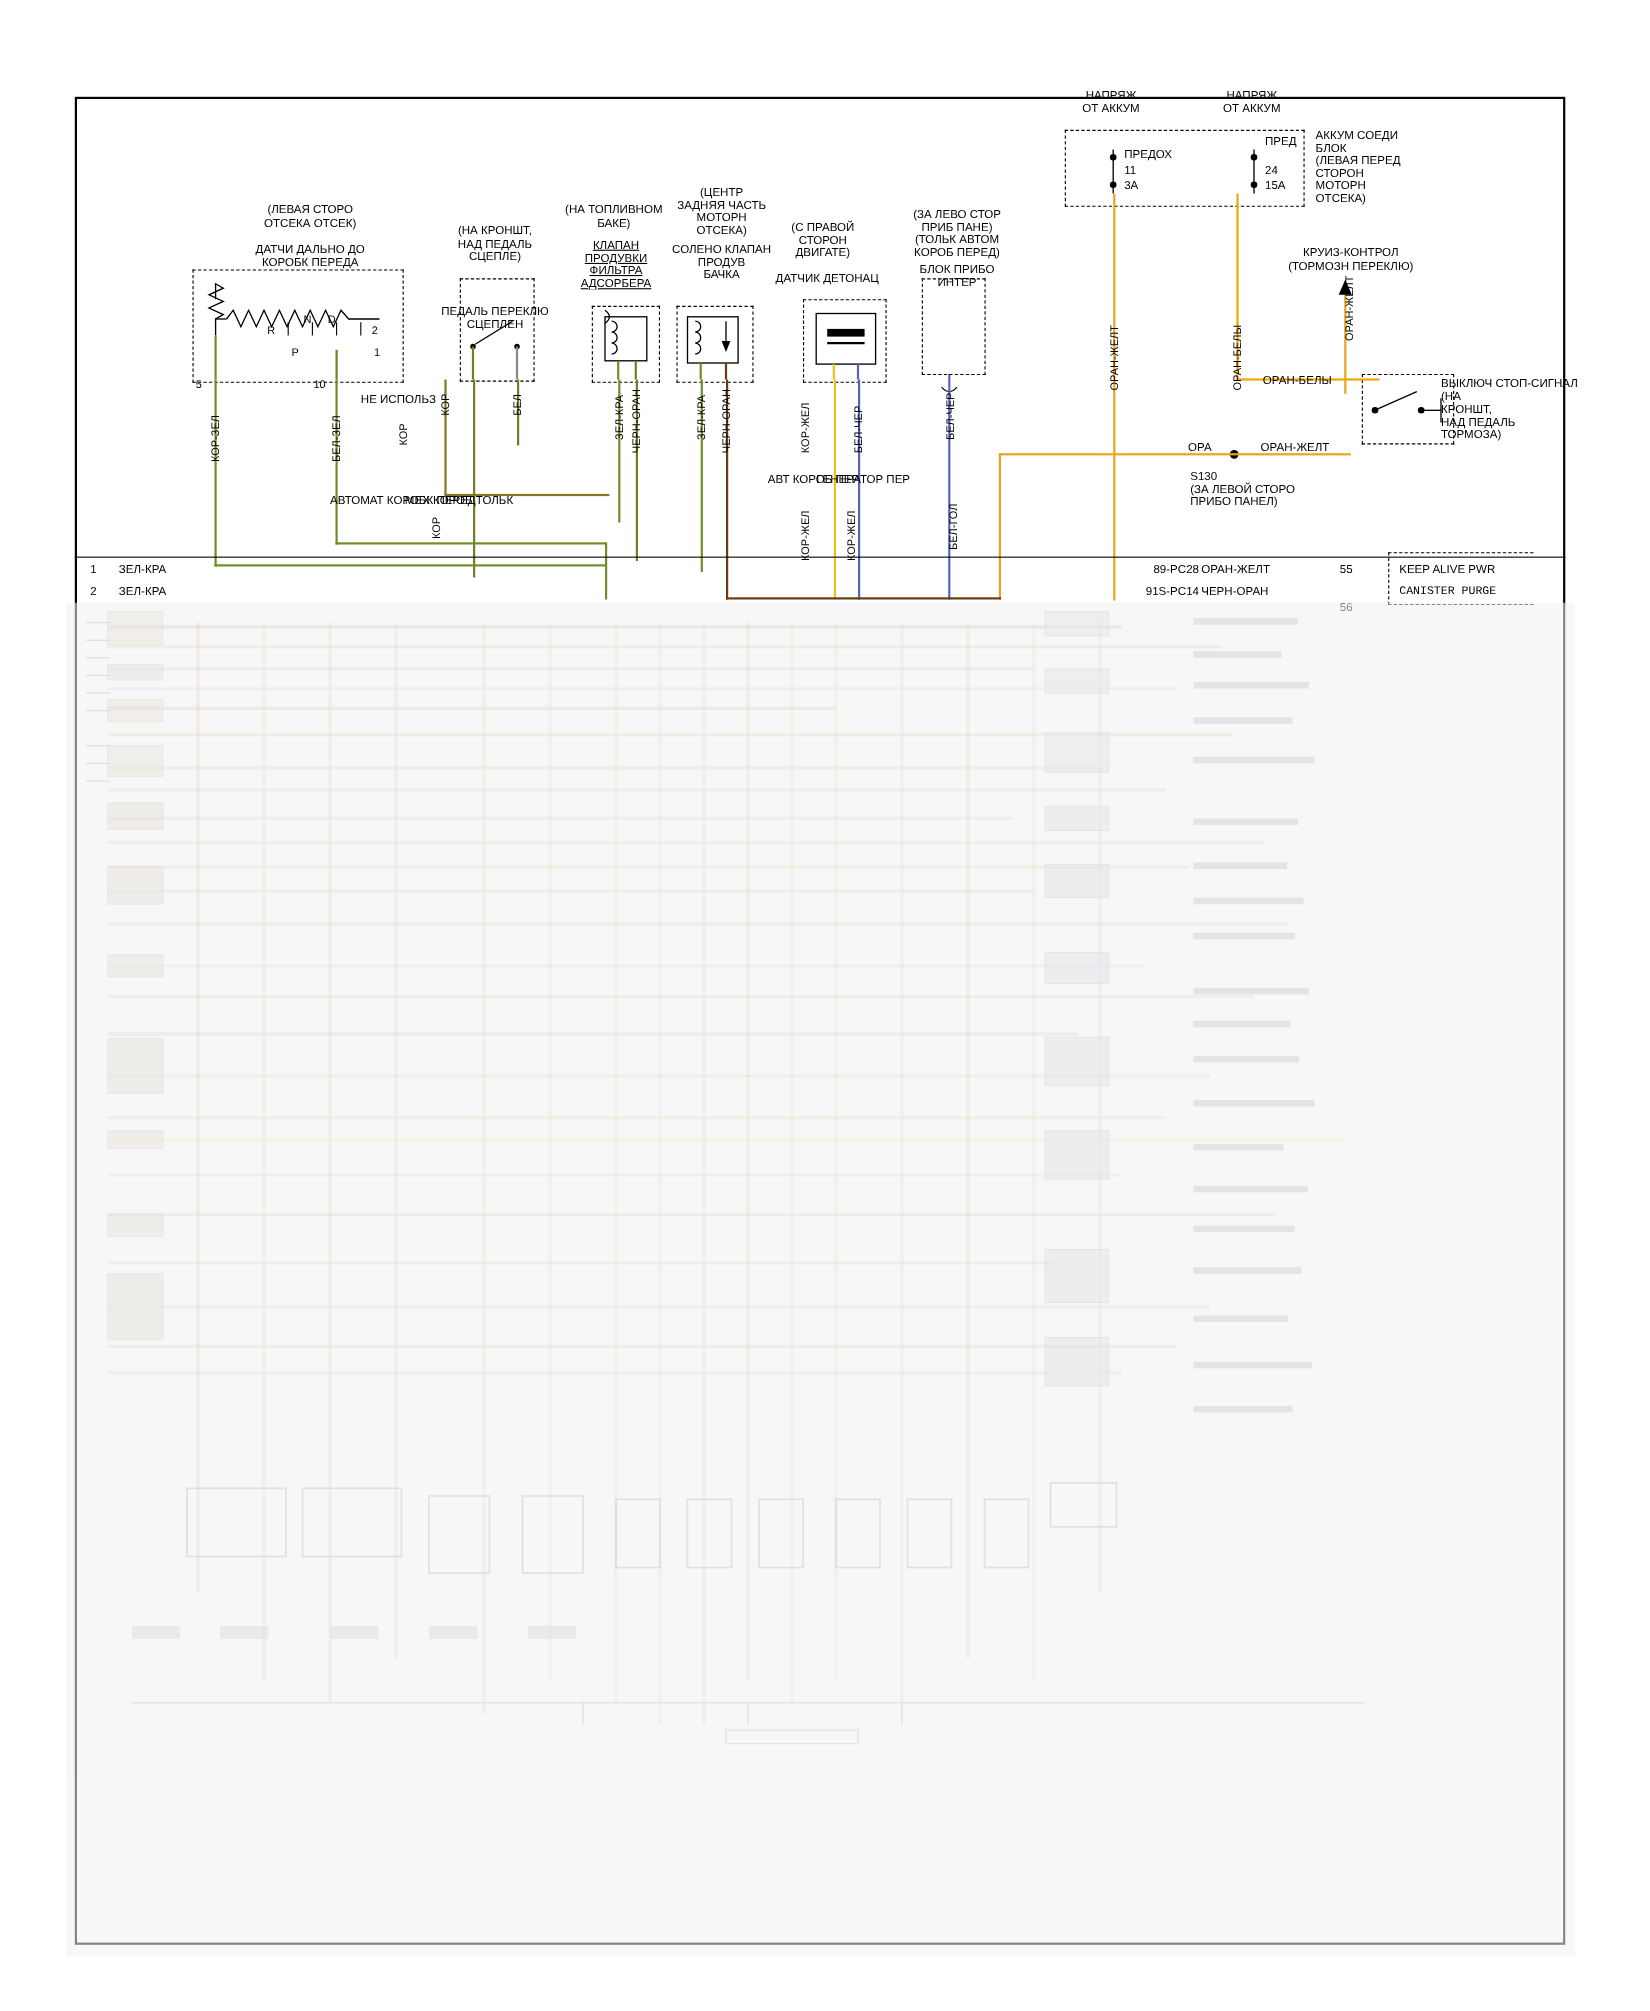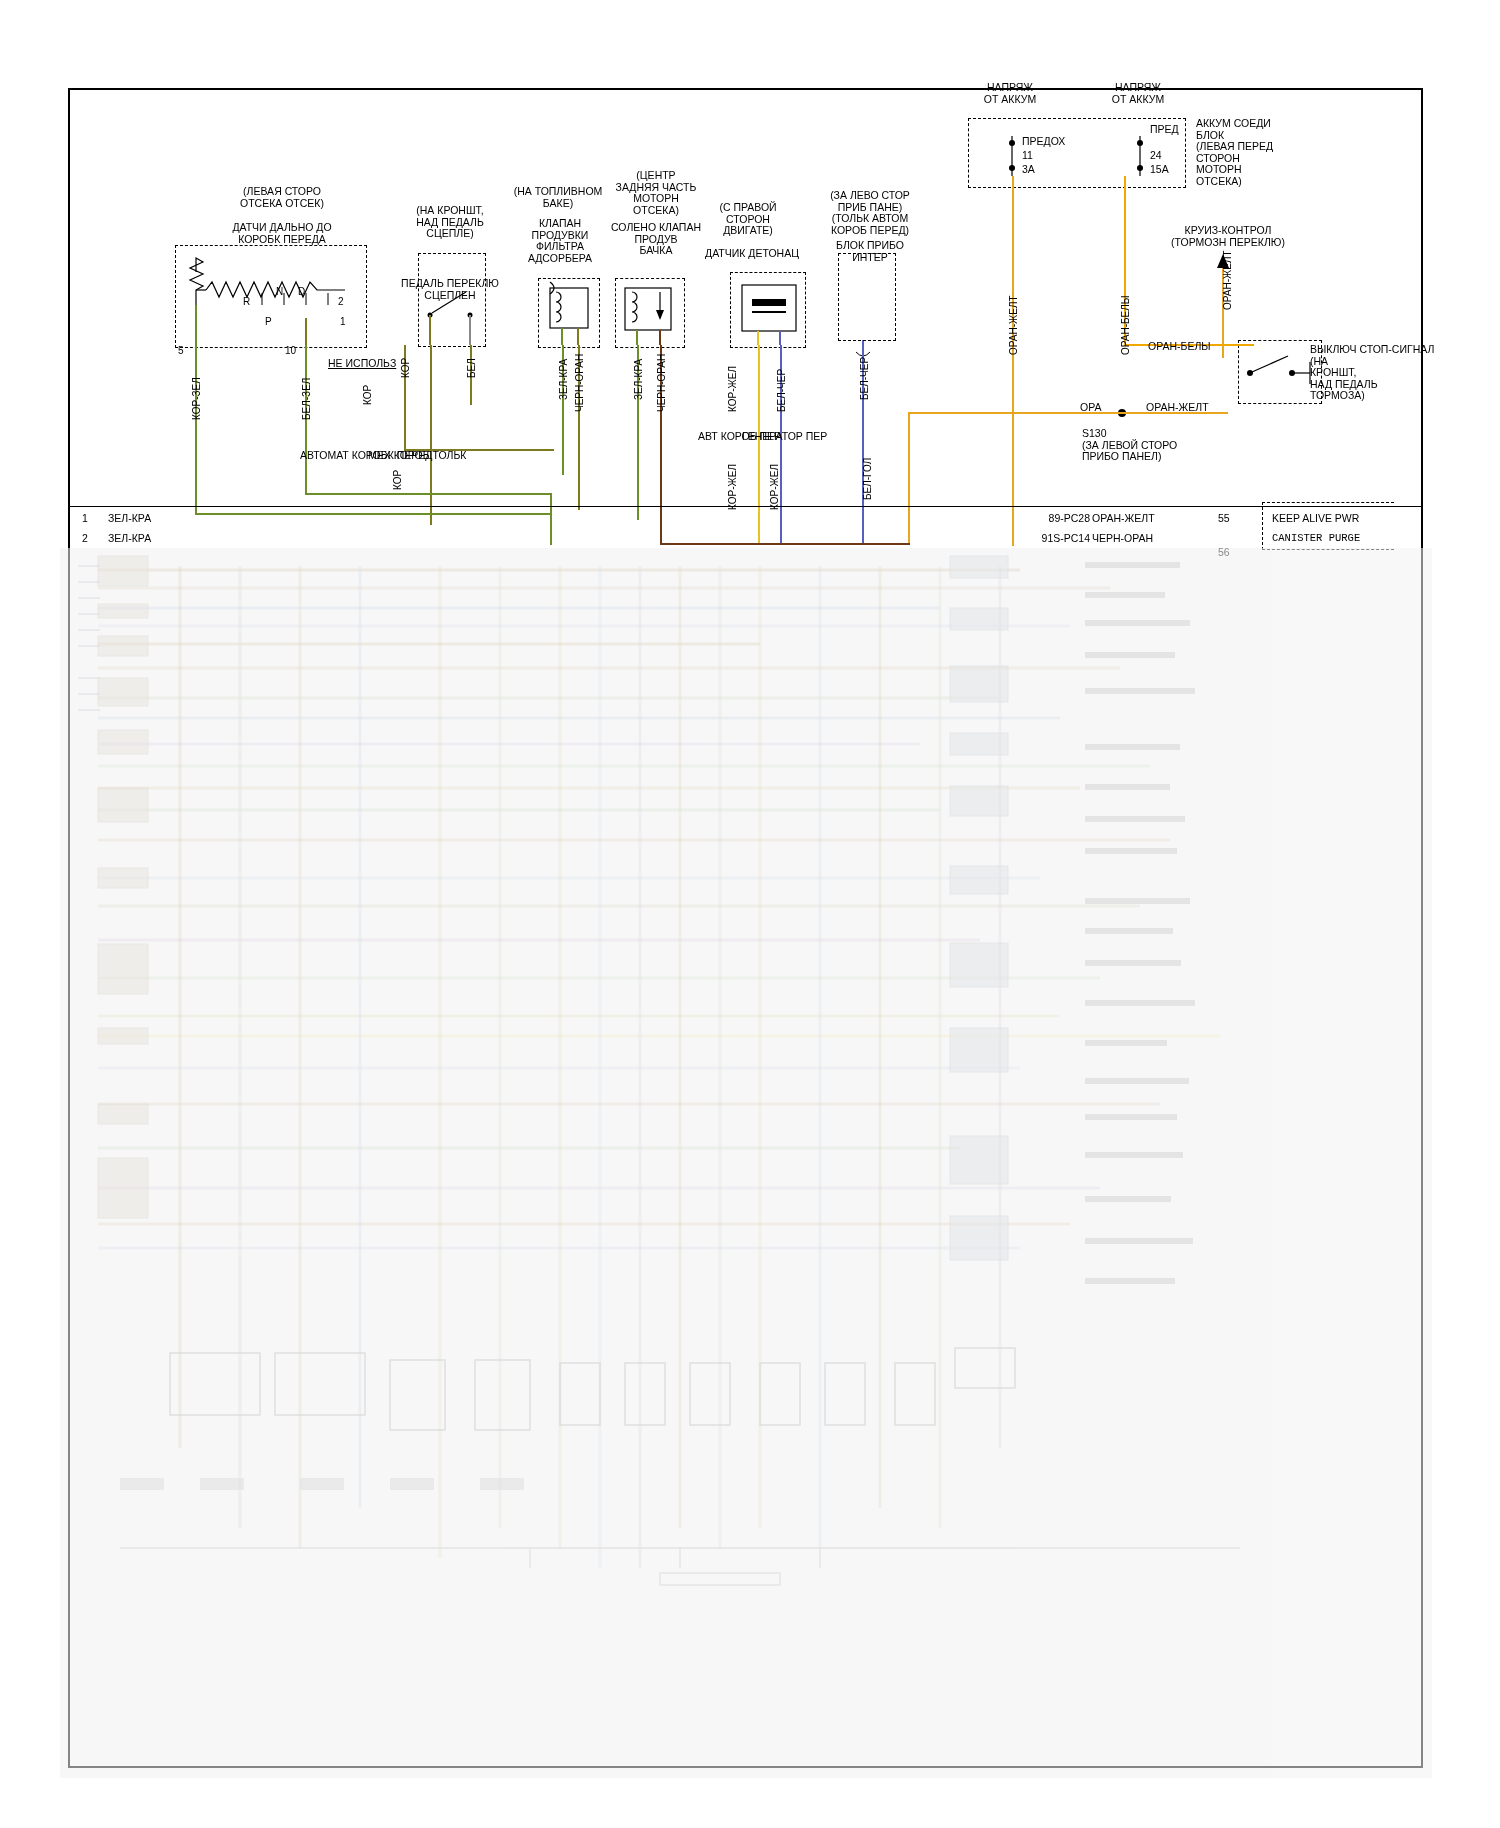--- a/index.html
+++ b/index.html
@@ -171,21 +171,21 @@
 
   <div class="lbl c" style="left:398px; top:205px; width:104px;">(НА КРОНШТ,
 НАД ПЕДАЛЬ
 СЦЕПЛЕ)</div>
   <div class="lbl c" style="left:388px; top:243px; width:124px;margin-top:35px;">ПЕДАЛЬ ПЕРЕКЛЮ
 СЦЕПЛЕН</div>
   <div class="box" style="left:418px; top:253px; width:68px; height:94px;"></div>
 
   <div class="lbl c" style="left:506px; top:186px; width:104px;">(НА ТОПЛИВНОМ
 БАКЕ)</div>
-  <div class="lbl c" style="left:518px; top:218px; width:84px;">КЛАПАН
+  <div class="lbl c" style="left:518px; top:218px; width:84px;text-decoration:underline;">КЛАПАН
 ПРОДУВКИ
 ФИЛЬТРА
 АДСОРБЕРА</div>
   <div class="box" style="left:538px; top:278px; width:62px; height:70px;"></div>
 
   <div class="lbl c" style="left:608px; top:170px; width:96px;">(ЦЕНТР
 ЗАДНЯЯ ЧАСТЬ
 МОТОРН
 ОТСЕКА)</div>
   <div class="lbl c" style="left:600px; top:222px; width:112px;">СОЛЕНО КЛАПАН
@@ -258,21 +258,21 @@
   <div class="v c-orange" style="left:908px; top:412px; height:133px;"></div>
 
   <div class="h c-green" style="left:195px; top:513px; width:355px;"></div>
   <div class="h c-green" style="left:305px; top:493px; width:245px;"></div>
   <div class="v c-green" style="left:550px; top:493px; height:52px;"></div>
   <div class="h c-olive" style="left:404px; top:449px; width:150px;"></div>
   <div class="h c-brown" style="left:660px; top:543px; width:250px;"></div>
 
   <div class="vlbl" style="left:191px; top:420px;">КОР-ЗЕЛ</div>
   <div class="vlbl" style="left:301px; top:420px;">БЕЛ-ЗЕЛ</div>
-  <div class="lbl" style="left:328px; top:358px;text-decoration:underline;">НЕ ИСПОЛЬЗ</div>
+  <div class="lbl" style="left:328px; top:358px;">НЕ ИСПОЛЬЗ</div>
   <div class="vlbl" style="left:362px; top:405px;">КОР</div>
   <div class="vlbl" style="left:400px; top:378px;">КОР</div>
   <div class="vlbl" style="left:392px; top:490px;">КОР</div>
   <div class="vlbl" style="left:466px; top:378px;">БЕЛ</div>
   <div class="vlbl" style="left:558px; top:400px;">ЗЕЛ-КРА</div>
   <div class="vlbl" style="left:574px; top:412px;">ЧЕРН-ОРАН</div>
   <div class="vlbl" style="left:633px; top:400px;">ЗЕЛ-КРА</div>
   <div class="vlbl" style="left:656px; top:412px;">ЧЕРН-ОРАН</div>
   <div class="vlbl" style="left:727px; top:412px;">КОР-ЖЕЛ</div>
   <div class="vlbl" style="left:776px; top:412px;">БЕЛ-ЧЕР</div>

